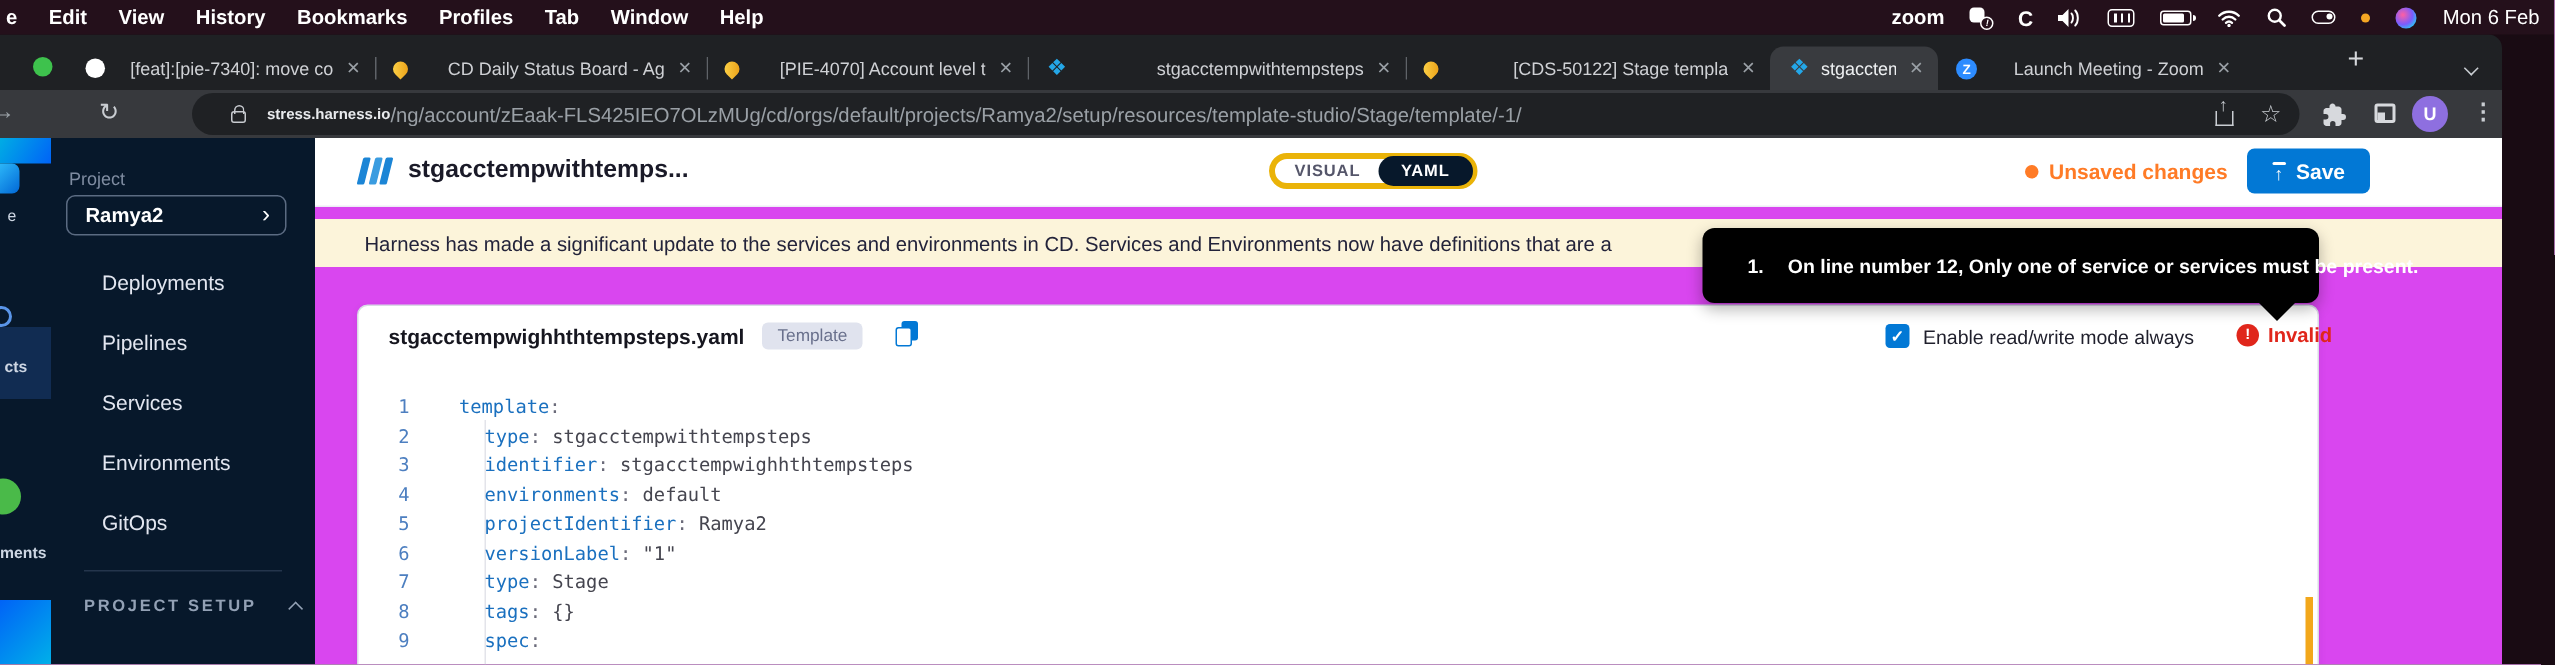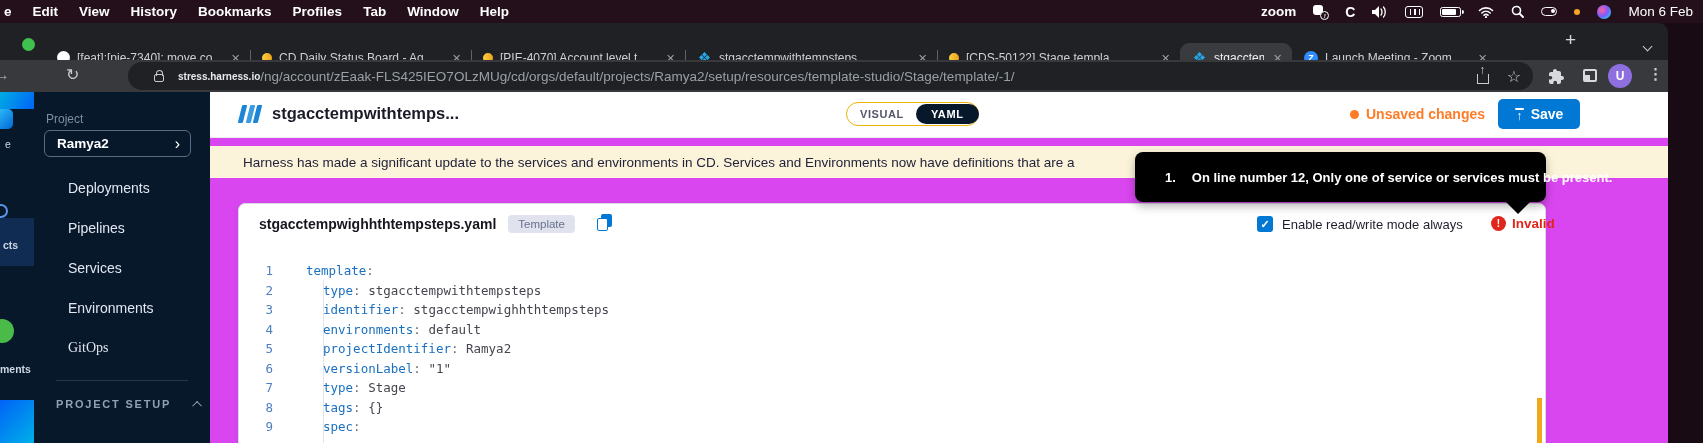--- a/index.html
+++ b/index.html
@@ -32,21 +32,21 @@
           background:radial-gradient(circle at 35% 35%, #ff5fa2, #7a5cff 50%, #2bc8f5 80%); }
 
   
   .desktop-strip { position:absolute; right:0; top:23px; width:35px; height:420px; background:#190b13; }
 
   
   .browser { position:absolute; left:0; top:23px; width:1668px; height:420px; background:#1f2124; border-top-right-radius:9px; }
   .tabstrip { position:relative; height:37px; }
   .traffic { position:absolute; left:22px; top:15px; width:13px; height:13px; border-radius:50%; }
   .traffic.green { background:#3ec24d; }
-  .tabs { position:absolute; left:45px; top:20px; height:29px; display:flex; align-items:stretch; }
+  .tabs { position:absolute; left:45px; top:8px; height:29px; display:flex; align-items:stretch;text-align:right; }
   .tab { position:relative; display:flex; align-items:center; gap:7px; padding:0 8px 0 12px; color:#cfd1d5; font-size:12px; overflow:hidden; }
   .tab:not(.active)+.tab:not(.active)::before { content:''; position:absolute; left:0; top:7px; bottom:7px; width:1px; background:#5f6368; }
   .tab.active { background:#393b3f; border-radius:9px 9px 0 0; color:#eef0f2; }
   .ttl { flex:1; white-space:nowrap; overflow:hidden; }
   .tclose { font-size:15px; color:#9aa0a6; line-height:1; padding:0 2px; }
   .fav { flex:none; display:inline-flex; align-items:center; justify-content:center; }
   .fav.gh { width:13px; height:13px; background:#fff; border-radius:50%; }
   .fav.jr { width:10px; height:10px; background:linear-gradient(135deg,#ffd84d,#e89a12); border-radius:50% 50% 50% 0; transform:rotate(-45deg); }
   .fav.hn { font-size:15px; color:#24a7e8; width:15px; height:15px; line-height:15px; }
   .fav.zm { width:14px; height:14px; background:#2d8cff; border-radius:50%; color:#fff; font-size:9px; font-weight:700; }
@@ -99,21 +99,21 @@
                   font-size:11px; letter-spacing:1.8px; font-weight:700; color:#93a1b5; }
   .chev-up { display:inline-block; width:7px; height:7px; border-left:1.7px solid #93a1b5; border-top:1.7px solid #93a1b5;
              transform:rotate(45deg) translateY(2px); margin-left:auto; }
 
   .main { position:absolute; left:210px; right:0; top:0; bottom:0; background:#d946ef; }
   .page-header { position:absolute; left:0; right:0; top:0; height:46px; background:#fff; border-bottom:1px solid #ecedf4; }
   .logo { position:absolute; left:30px; top:13px; display:flex; gap:3px; }
   .logo i { width:4.5px; height:18px; background:#1b85d6; transform:skewX(-14deg); border-radius:1px; }
   .logo i:nth-child(2) { background:#3a9ce0; }
   .page-title { position:absolute; left:62px; top:12px; font-size:16.5px; font-weight:700; color:#1a1a28; }
-  .toggle { position:absolute; left:636px; top:10px; height:24px; border:1px solid #eab308; border-radius:13px;
+  .toggle { position:absolute; left:636px; top:10px; height:24px; border:4px solid #eab308; border-radius:13px;
             display:flex; align-items:center; background:#fff; }
   .tg-visual { padding:0 13px; font-size:11px; font-weight:700; letter-spacing:.6px; color:#55566a; }
   .tg-yaml { height:20px; margin:-1px; padding:0 15px; background:#07182b; color:#fff; border-radius:12px;
              font-size:11px; font-weight:700; letter-spacing:.6px; display:flex; align-items:center; }
   .unsaved { position:absolute; left:1140px; top:14px; display:flex; align-items:center; gap:7px;
              color:#ff7b26; font-size:14px; font-weight:700; }
   .unsaved .dot { width:9px; height:9px; border-radius:50%; background:#ff7b26; }
   .save-btn { position:absolute; left:1288px; top:7px; width:82px; height:30px; background:#0278d5; border-radius:5px;
               color:#fff; font-size:14px; font-weight:700; display:flex; align-items:center; justify-content:center; gap:7px; }
   .upld { display:flex; flex-direction:column; align-items:center; }
@@ -294,21 +294,21 @@
         <div class="proj-label">Project</div>
         <div class="proj-select">
           <span>Ramya2</span>
           <span class="proj-chev">›</span>
         </div>
         <div id="side-items">
             <div class="side-item" style="top: 88px;">Deployments</div>
             <div class="side-item" style="top: 128px;">Pipelines</div>
             <div class="side-item" style="top: 168px;">Services</div>
             <div class="side-item" style="top: 208px;">Environments</div>
-            <div class="side-item" style="top: 248px; font-family: Liberation Serif, serif;">GitOps</div>
+            <div class="side-item" style="top: 248px;">GitOps</div>
           </div>
         <div class="side-div"></div>
         <div class="side-section">
           <span>PROJECT SETUP</span>
           <i class="chev-up"></i>
         </div>
       </div>
 
       <div class="main">
 

